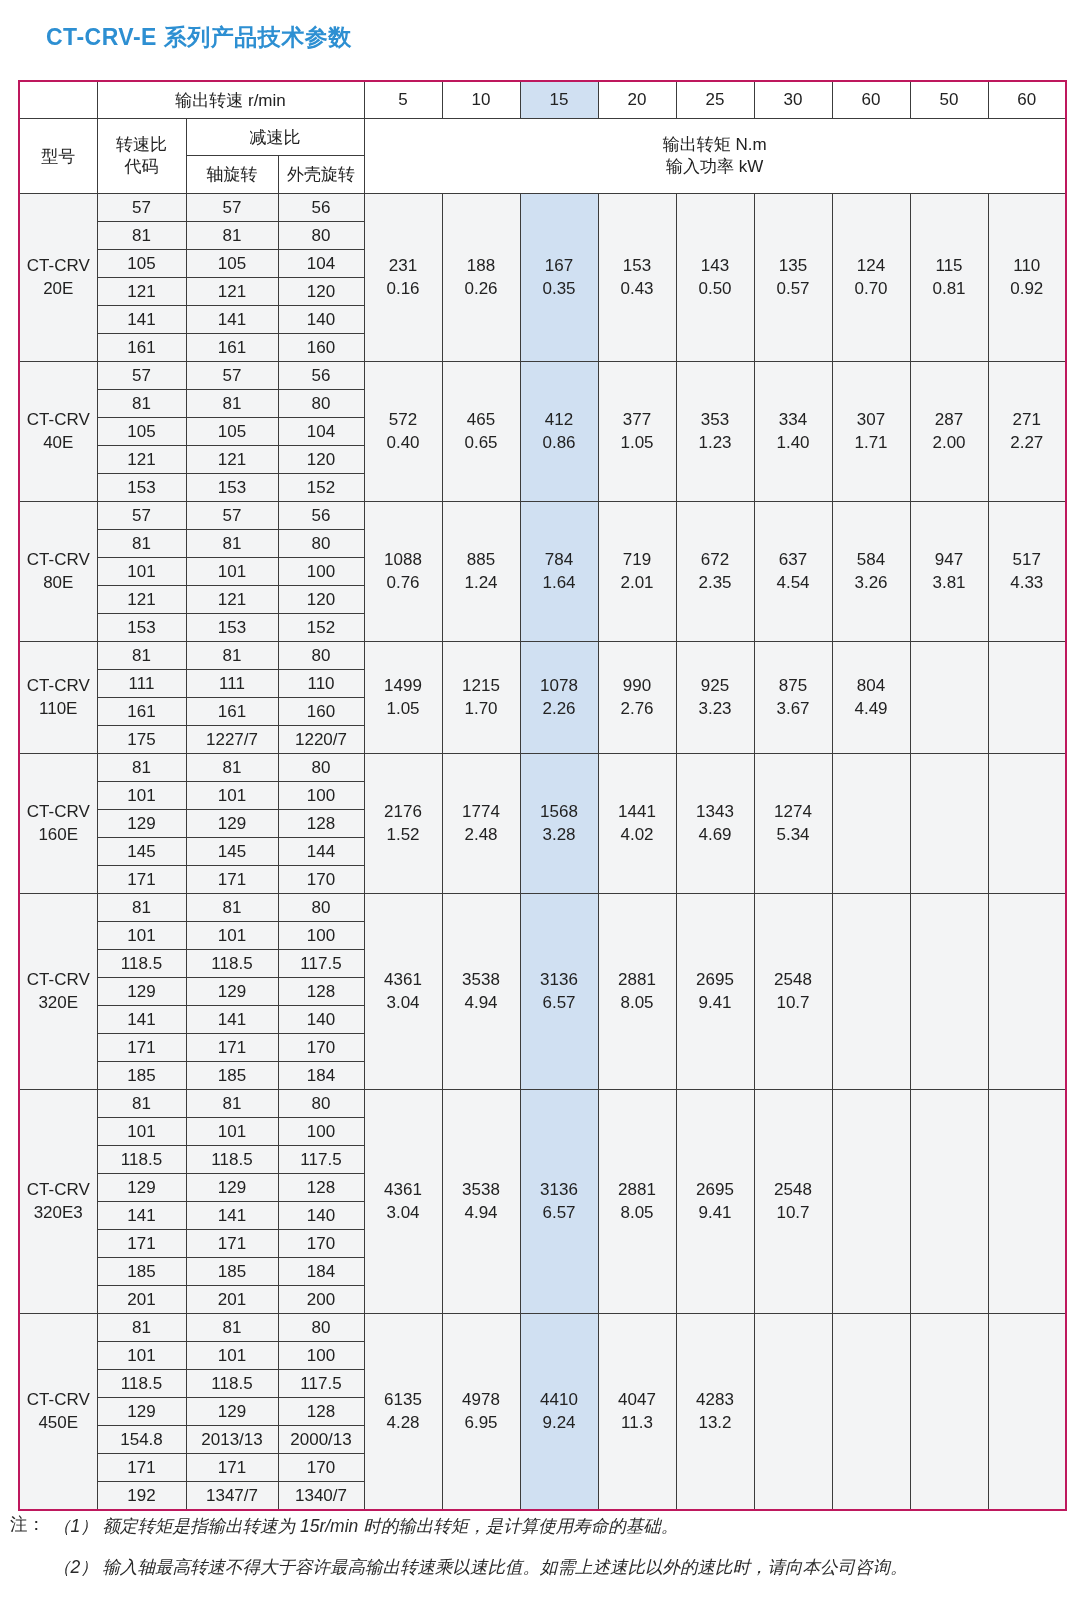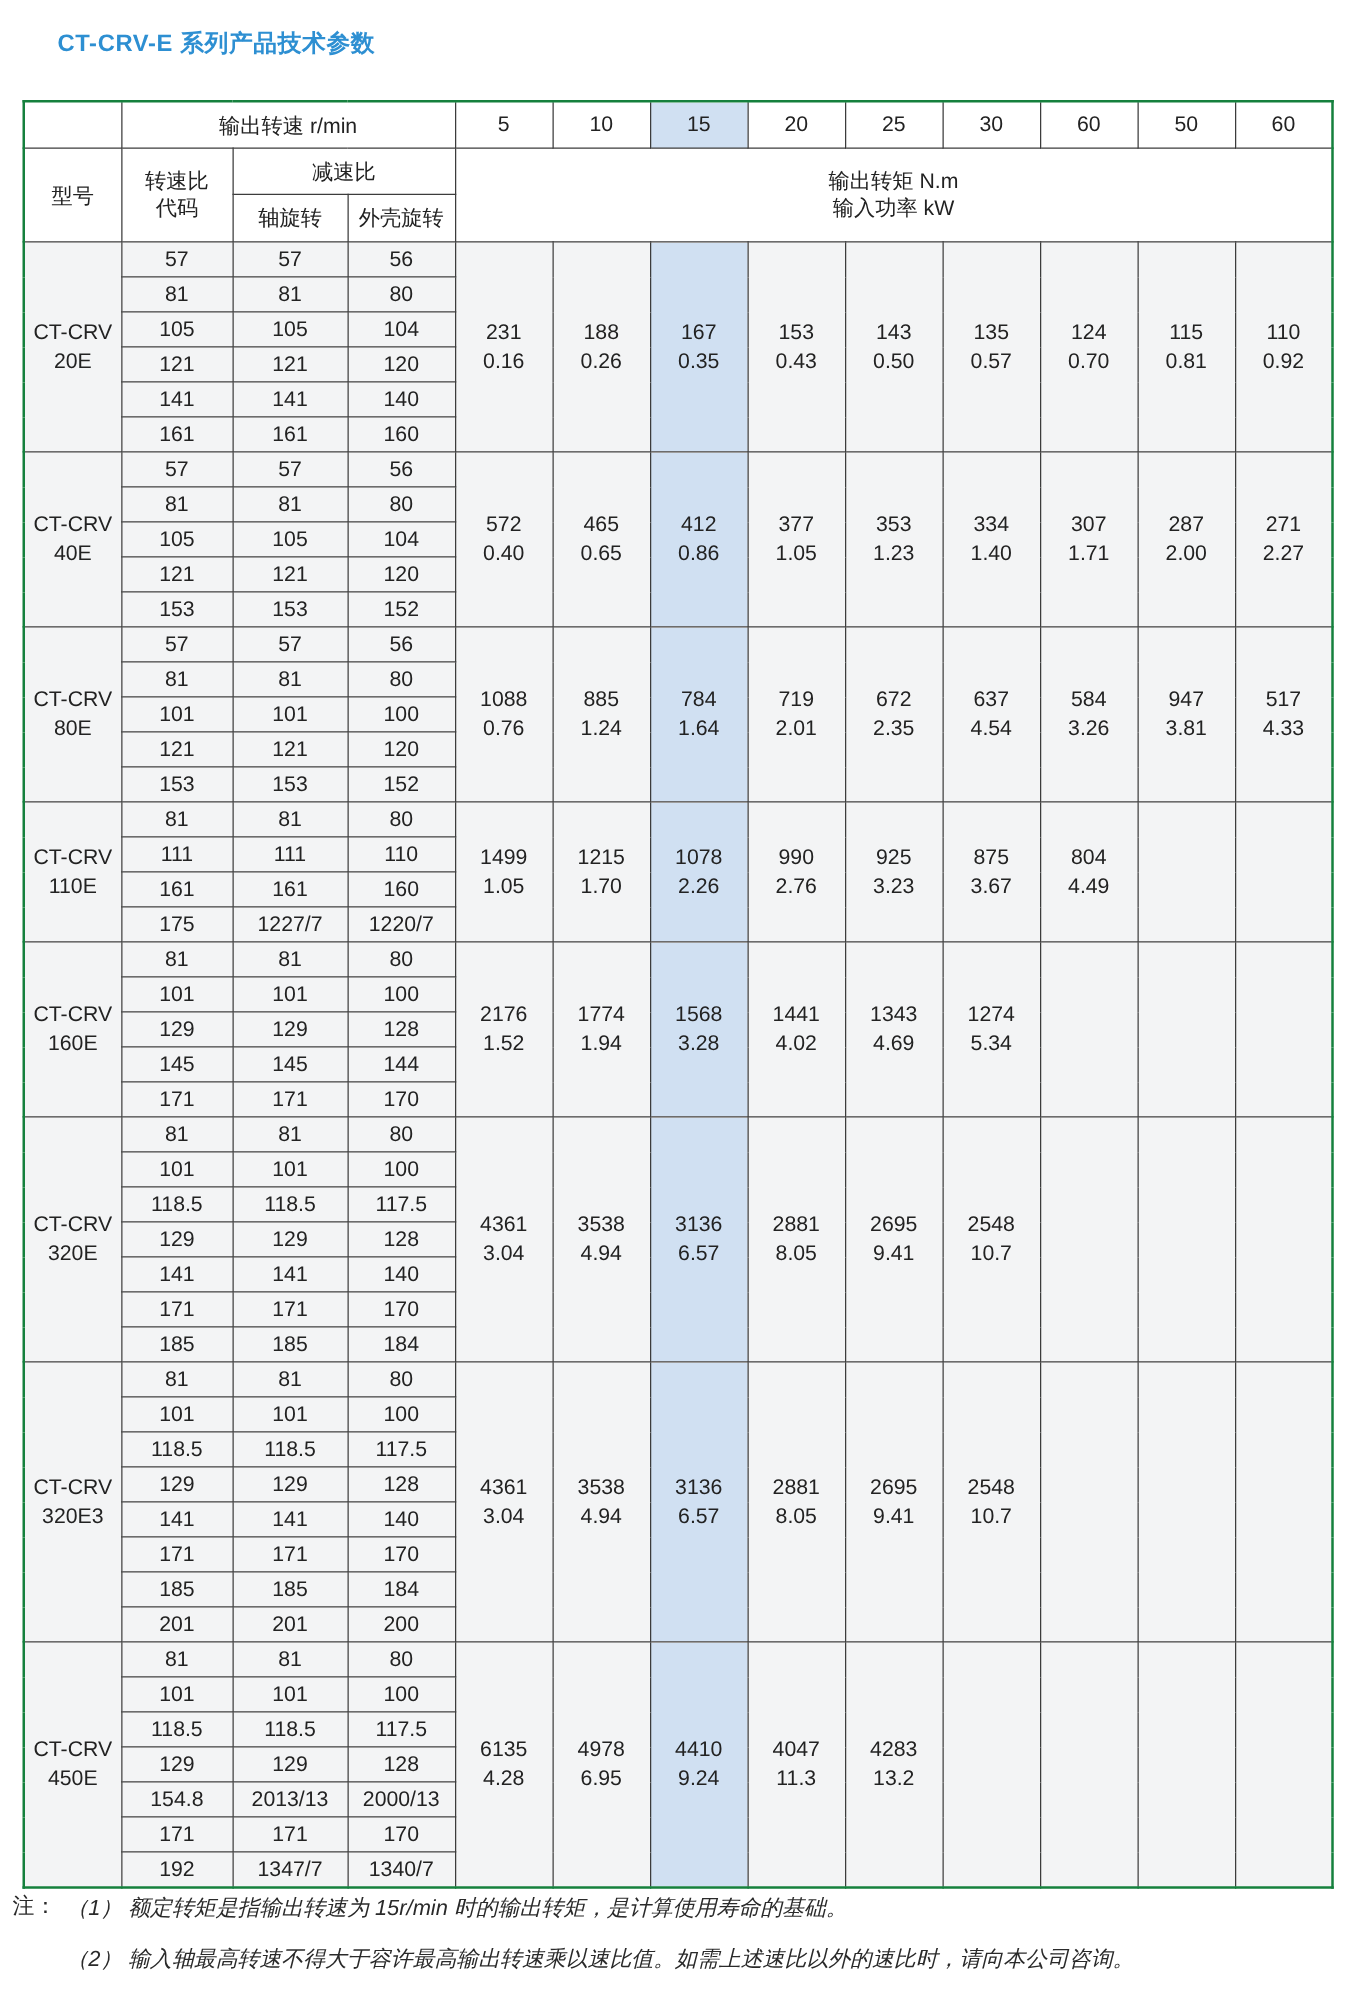--- a/index.html
+++ b/index.html
@@ -9,33 +9,33 @@
     width: 1084px;
     height: 1600px;
     font-family: "Liberation Sans", "DejaVu Sans", sans-serif;
     color: #222;
     position: relative;
   }
   .page-title {
     position: absolute;
     left: 46px;
     top: 22px;
-    font-size: 19px;
+    font-size: 23px;
     font-weight: bold;
     color: #2d8fd2;
     letter-spacing: 0.5px;
   }
   table.spec {
     position: absolute;
     left: 18px;
     top: 80px;
     width: 1048px;
     border-collapse: collapse;
     table-layout: fixed;
-    border: 2px solid #15803d;
+    border: 2px solid #be185d;
   }
   table.spec td {
     border: 1px solid #3c3c3c;
     text-align: center;
     vertical-align: middle;
     font-size: 17px;
     padding: 0 2px;
     overflow: hidden;
   }
   thead td { background: #ffffff; }
@@ -287,21 +287,21 @@
       </tr>
       <tr>
         <td rowspan="5" class="preline">CT-CRV
 160E</td>
         <td>81</td>
         <td>81</td>
         <td>80</td>
         <td rowspan="5" class="preline">2176
 1.52</td>
         <td rowspan="5" class="preline">1774
-1.94</td>
+2.48</td>
         <td rowspan="5" class="hl preline">1568
 3.28</td>
         <td rowspan="5" class="preline">1441
 4.02</td>
         <td rowspan="5" class="preline">1343
 4.69</td>
         <td rowspan="5" class="preline">1274
 5.34</td>
         <td rowspan="5"></td>
         <td rowspan="5"></td>

